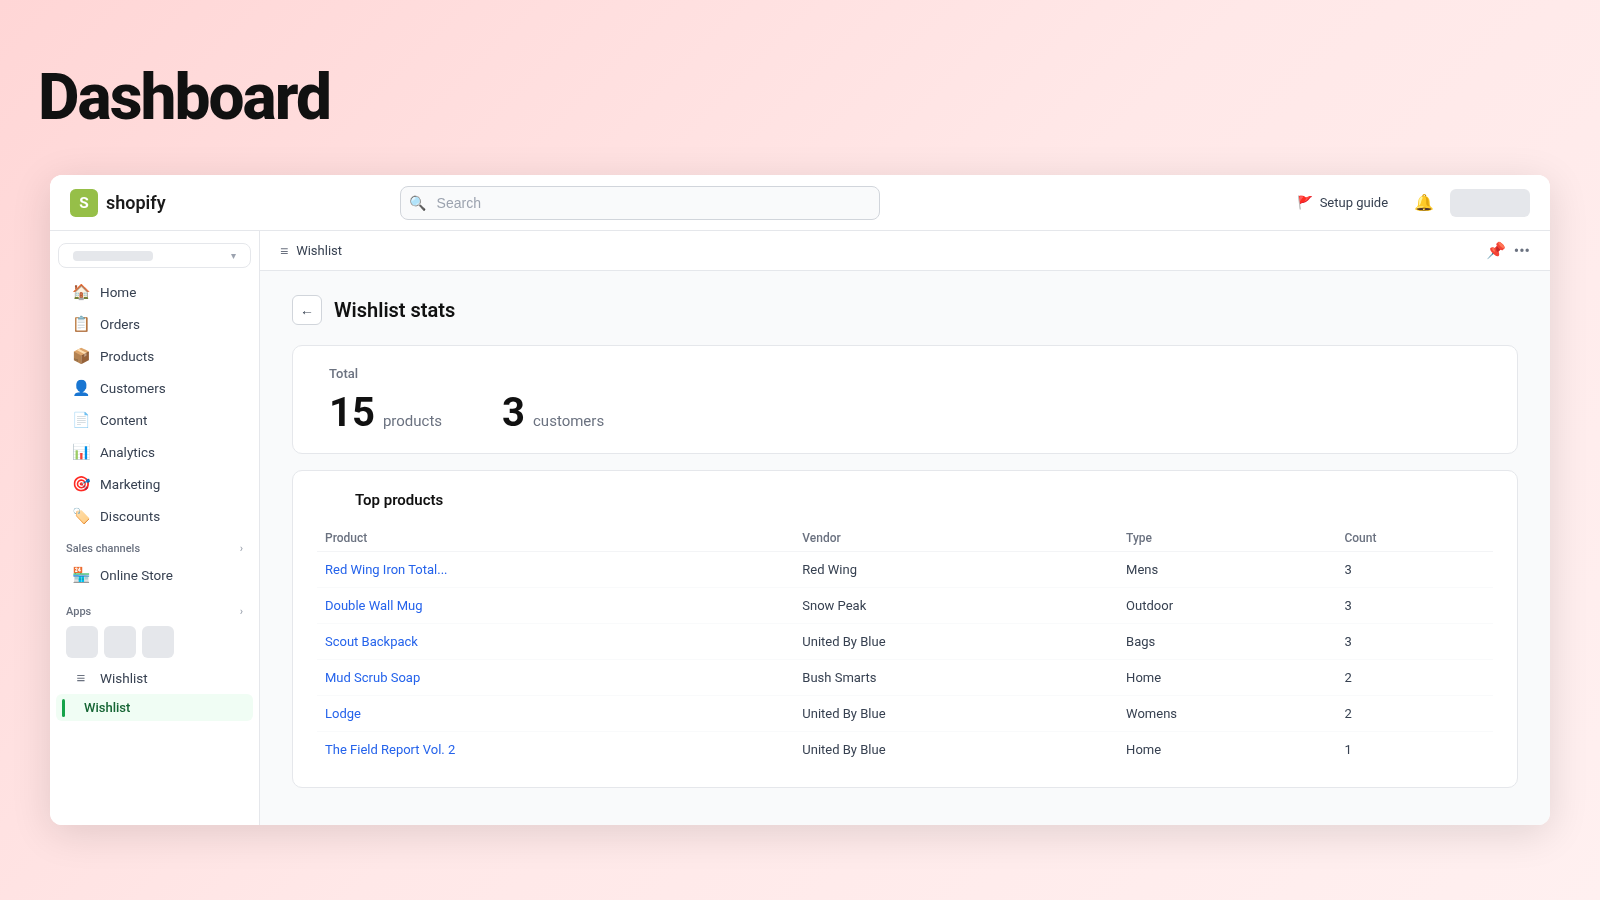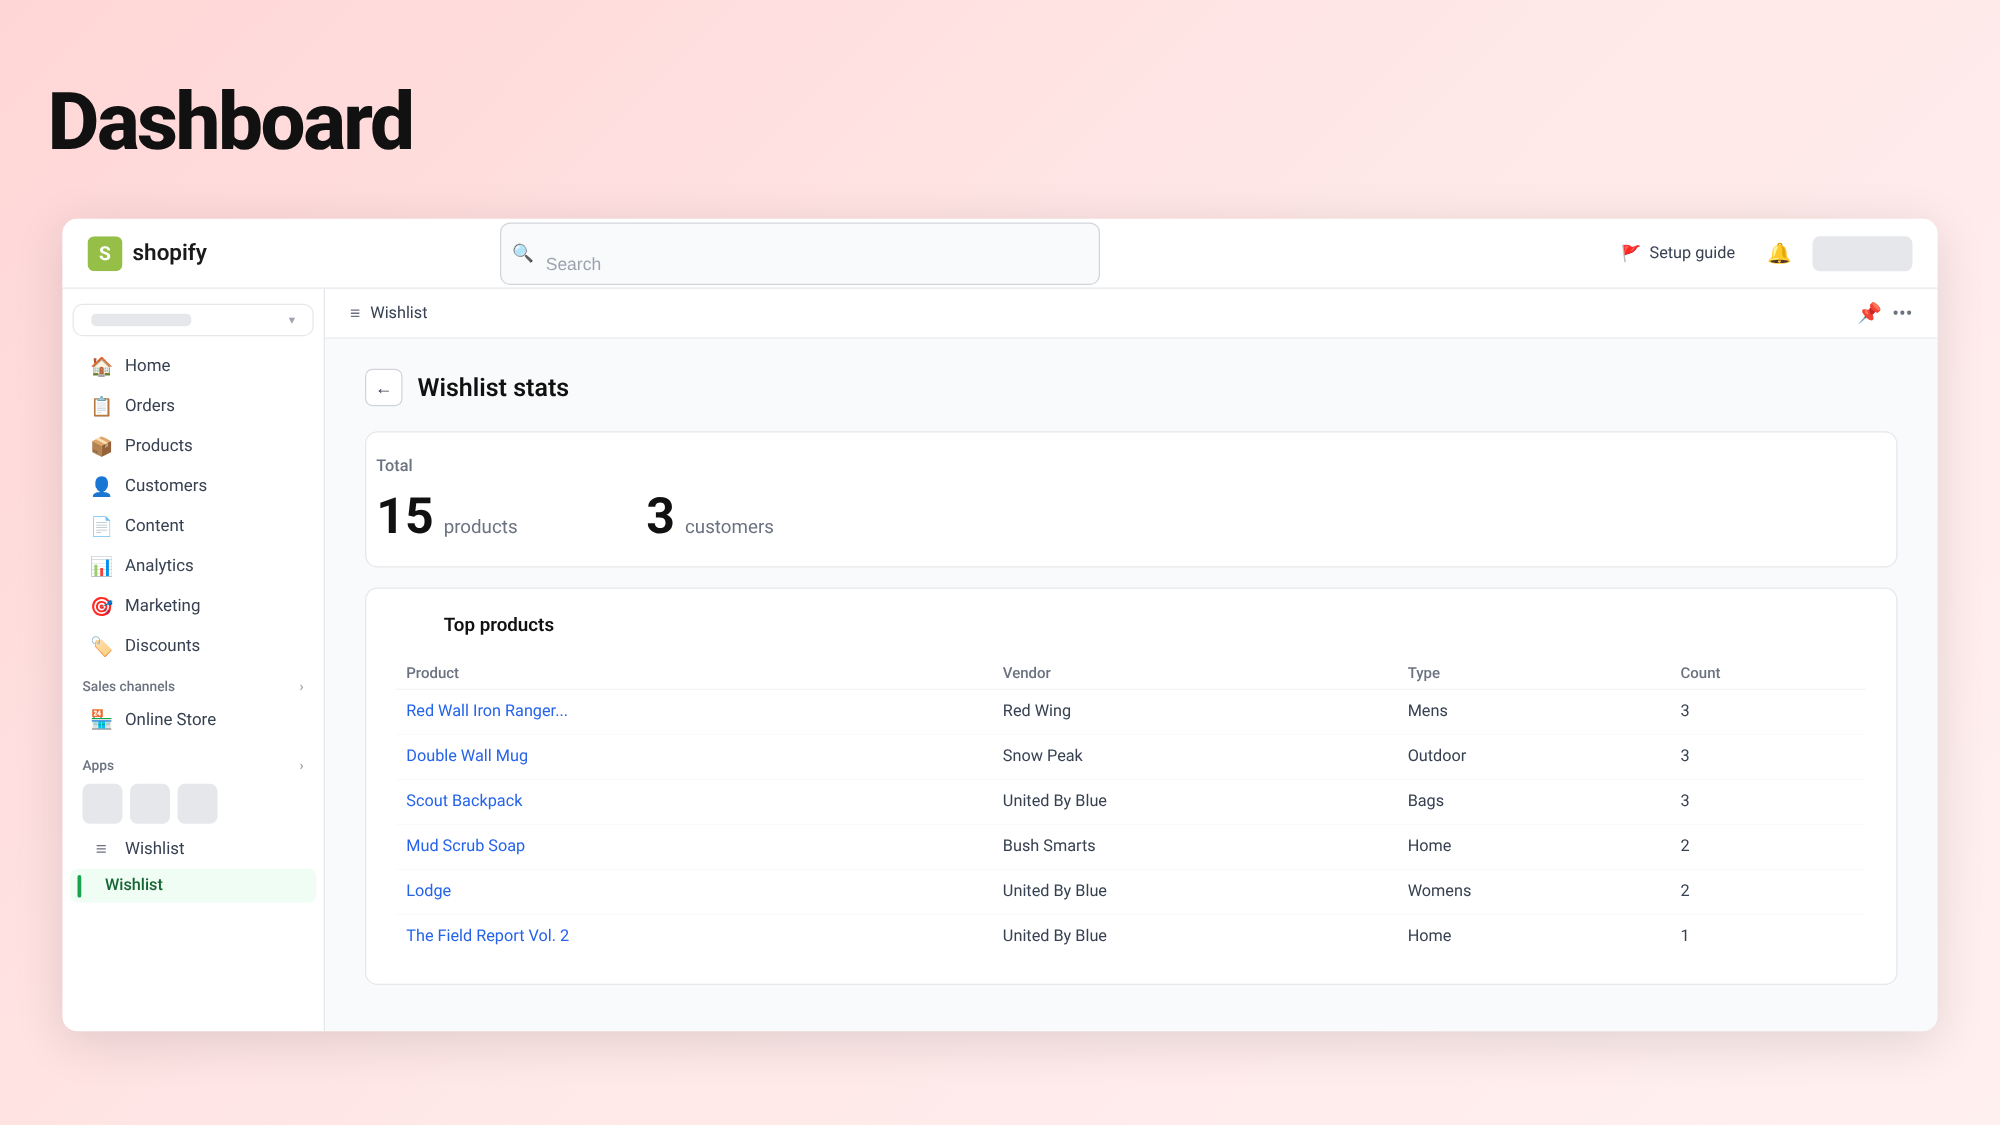--- a/index.html
+++ b/index.html
@@ -60,21 +60,21 @@
 
     .search-bar {
       flex: 1;
       max-width: 480px;
       margin: 0 auto;
       position: relative;
     }
 
     .search-bar input {
       width: 100%;
-      padding: 24px 16px 8px 36px;
+      padding: 8px 16px 8px 36px;
       border: 1px solid #d1d5db;
       border-radius: 8px;
       font-size: 14px;
       color: #374151;
       background: #f9fafb;
       outline: none;
     }
 
     .search-bar input::placeholder { color: #9ca3af; }
 
@@ -282,34 +282,34 @@
       font-size: 20px;
       font-weight: 600;
       color: #111;
     }
 
     
     .total-card {
       background: #fff;
       border: 1px solid #e5e7eb;
       border-radius: 10px;
-      padding: 20px 8px;
+      padding: 20px 36px;
       margin-bottom: 16px;
     }
 
     .total-label {
       font-size: 13px;
       color: #6b7280;
       margin-bottom: 12px;
       font-weight: 500;
     }
 
     .total-stats {
       display: flex;
-      gap: 103px;
+      gap: 60px;
     }
 
     .stat-item { display: flex; align-items: baseline; gap: 8px; }
 
     .stat-number {
       font-size: 40px;
       font-weight: 700;
       color: #111;
       line-height: 1;
     }
@@ -516,21 +516,21 @@
               <thead>
                 <tr>
                   <th>Product</th>
                   <th>Vendor</th>
                   <th>Type</th>
                   <th>Count</th>
                 </tr>
               </thead>
               <tbody id="products-tbody">
               <tr>
-      <td><a href="#">Red Wall Iron Ranger...</a></td>
+      <td><a href="#">Red Wing Iron Total...</a></td>
       <td>Red Wing</td>
       <td>Mens</td>
       <td>3</td>
     </tr>
                   <tr>
       <td><a href="#">Double Wall Mug</a></td>
       <td>Snow Peak</td>
       <td>Outdoor</td>
       <td>3</td>
     </tr>

